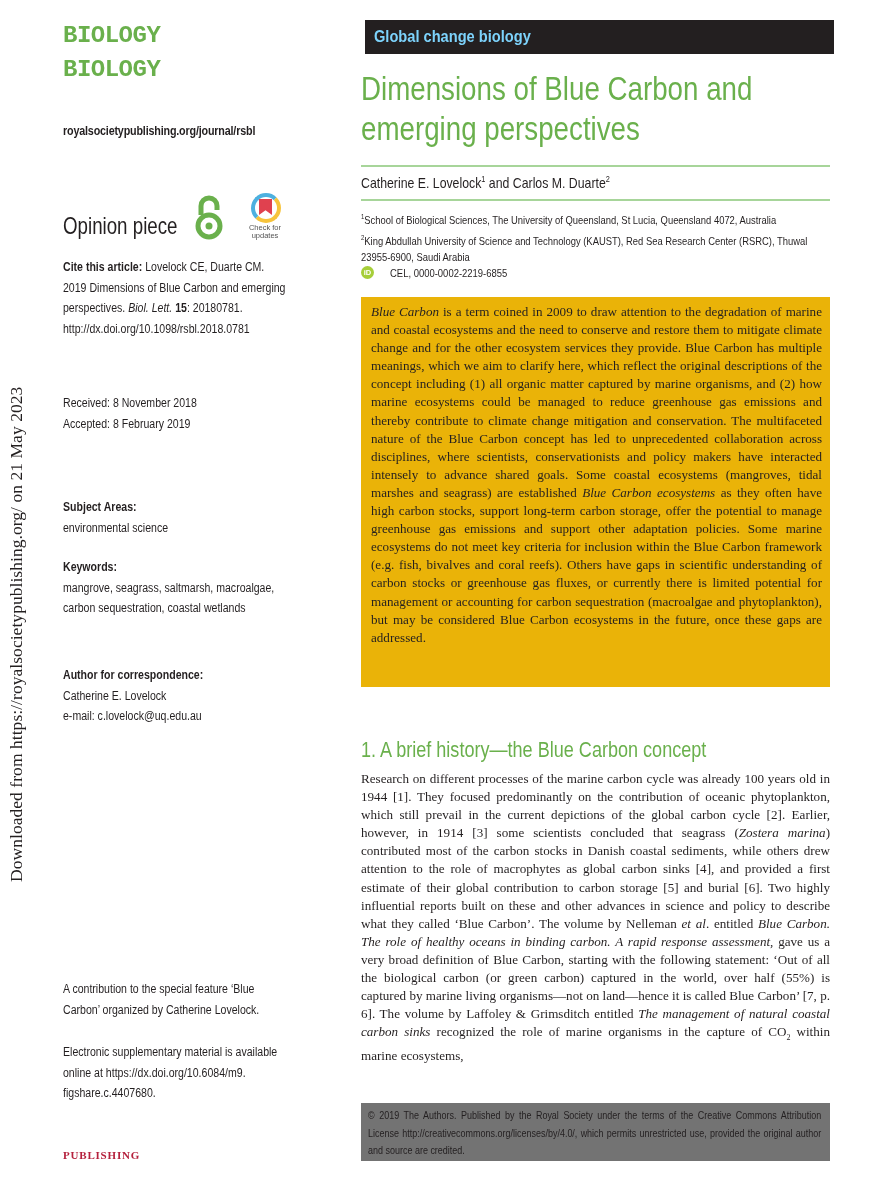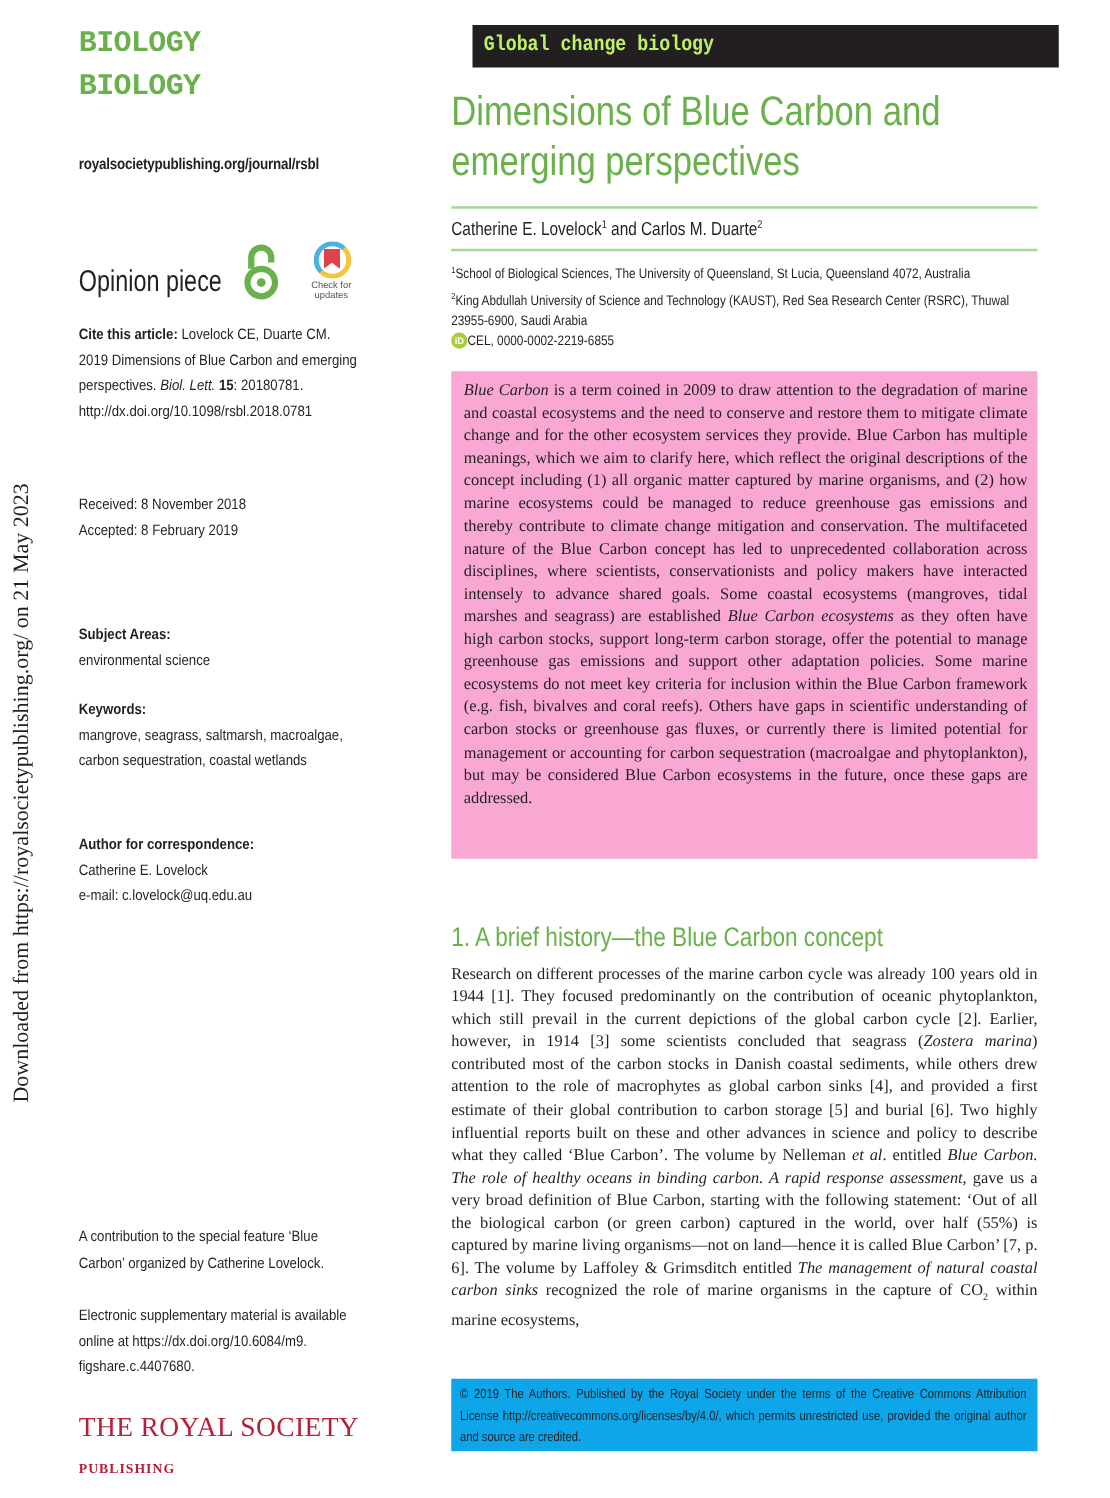--- a/index.html
+++ b/index.html
@@ -33,42 +33,42 @@
   .corr { top: 665px; }
   .contrib { top: 979px; }
   .esm { top: 1042px; }
 
   .rs-logo { position: absolute; top: 1132px; left: 0; color: #b5213d; font-family: "Liberation Serif", serif; }
   .rs-logo .big { font-size: 22px; line-height: 20px; letter-spacing: 0.3px; white-space: nowrap; }
   .rs-logo .small { font-size: 11px; font-weight: bold; letter-spacing: 0.8px; margin-top: 17px; }
 
   
   .right { position: absolute; left: 361px; top: 0; width: 469px; }
-  .section-bar { position: absolute; top: 20px; left: 17px; width: 469px; height: 34px; background: #231f20; color: #bef264; font-family: Liberation Mono, monospace; }
+  .section-bar { position: absolute; top: 20px; left: 4px; width: 469px; height: 34px; background: #231f20; color: #7dd3fc; }
   .section-bar span { position: absolute; left: 9px; top: 7px; font-size: 17px; font-weight: bold; white-space: nowrap; transform: scaleX(0.86); transform-origin: left; }
   .title { position: absolute; top: 69px; left: 0; width: 560px; color: #6ab04c; font-size: 33px; line-height: 40px; transform: scaleX(0.84); transform-origin: left; }
   .rule { position: absolute; left: 0; width: 469px; height: 2px; background: #a7d59a; }
   .rule1 { top: 165px; }
   .rule2 { top: 199px; }
   .authors { position: absolute; top: 174px; left: 0; font-size: 15px; white-space: nowrap; transform: scaleX(0.82); transform-origin: left; }
   .authors sup { font-size: 9px; }
   .affil { position: absolute; top: 208px; left: 0; width: 540px; font-size: 11px; line-height: 17px; transform: scaleX(0.855); transform-origin: left; }
   .affil sup { font-size: 7px; }
   .orcid { position: absolute; top: 266px; left: 0; font-size: 11px; white-space: nowrap; display: flex; align-items: center; }
-  .orcid .ico { width: 13px; height: 13px; border-radius: 50%; background: #a6ce39; color: #fff; font-size: 7.5px; font-weight: bold; display: inline-flex; align-items: center; justify-content: center; margin-right: 0; text-align: center; }
+  .orcid .ico { width: 13px; height: 13px; border-radius: 50%; background: #a6ce39; color: #fff; font-size: 7.5px; font-weight: bold; display: inline-flex; align-items: center; justify-content: center; margin-right: 16px; text-align: center; }
   .orcid .txt { display: inline-block; transform: scaleX(0.86); transform-origin: left; }
 
-  .abstract { position: absolute; top: 297px; left: 0; width: 469px; height: 390px; background: #f9a8d4; }
+  .abstract { position: absolute; top: 297px; left: 0; width: 469px; height: 390px; background: #eab308; }
   .abstract p { position: absolute; left: 10px; top: 6px; width: 451px; font-family: "Liberation Serif", serif; font-size: 13.1px; line-height: 18.1px; text-align: justify; color: #231f20; }
 
   .h1 { position: absolute; top: 738px; left: 0; color: #6ab04c; font-size: 21.5px; white-space: nowrap; transform: scaleX(0.84); transform-origin: left; }
   .body-text { position: absolute; top: 770px; left: 0; width: 469px; font-family: "Liberation Serif", serif; font-size: 13.1px; line-height: 18.1px; text-align: justify; color: #231f20; }
   .body-text sub { font-size: 8px; }
 
-  .license { position: absolute; top: 1103px; left: 0; width: 469px; height: 58px; background: #0ea5e9; }
+  .license { position: absolute; top: 1103px; left: 0; width: 469px; height: 58px; background: #737373; }
   .license p { position: absolute; left: 7px; top: 4px; width: 530px; font-size: 10.5px; line-height: 17.7px; text-align: justify; transform: scaleX(0.855); transform-origin: left; color: #231f20; }
 </style>
 </head>
 <body>
 
 <div class="side-stamp">Downloaded from https://royalsocietypublishing.org/ on 21 May 2023</div>
 
 <div class="left">
   <div class="journal-logo">
     <div>BIOLOGY</div>
@@ -127,21 +127,20 @@
     <div>Carbon’ organized by Catherine Lovelock.</div>
   </div>
 
   <div class="meta esm">
     <div>Electronic supplementary material is available</div>
     <div>online at https://dx.doi.org/10.6084/m9.</div>
     <div>figshare.c.4407680.</div>
   </div>
 
   <div class="rs-logo">
-    <div class="big">THE ROYAL SOCIETY</div>
     <div class="small">PUBLISHING</div>
   </div>
 </div>
 
 <div class="right">
   <div class="section-bar">
     <span>Global change biology</span>
   </div>
 
   <div class="title">Dimensions of Blue Carbon and emerging perspectives</div>

